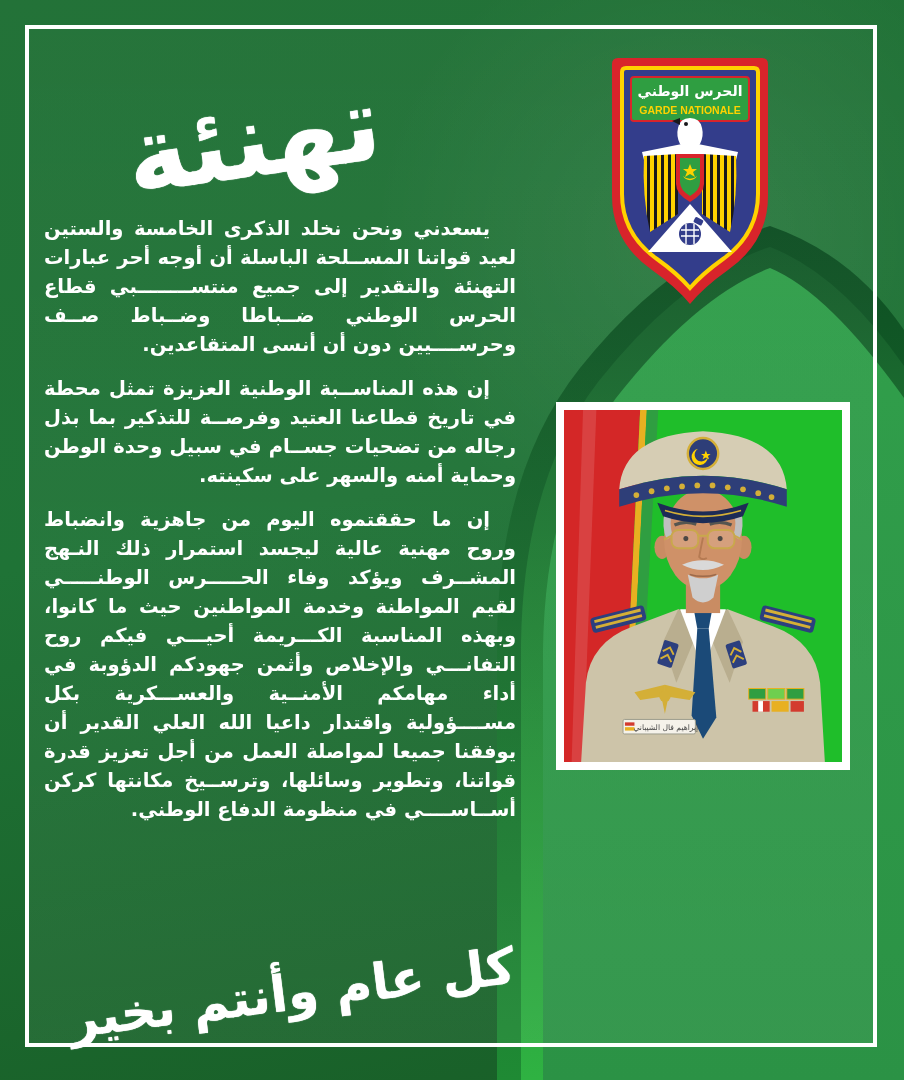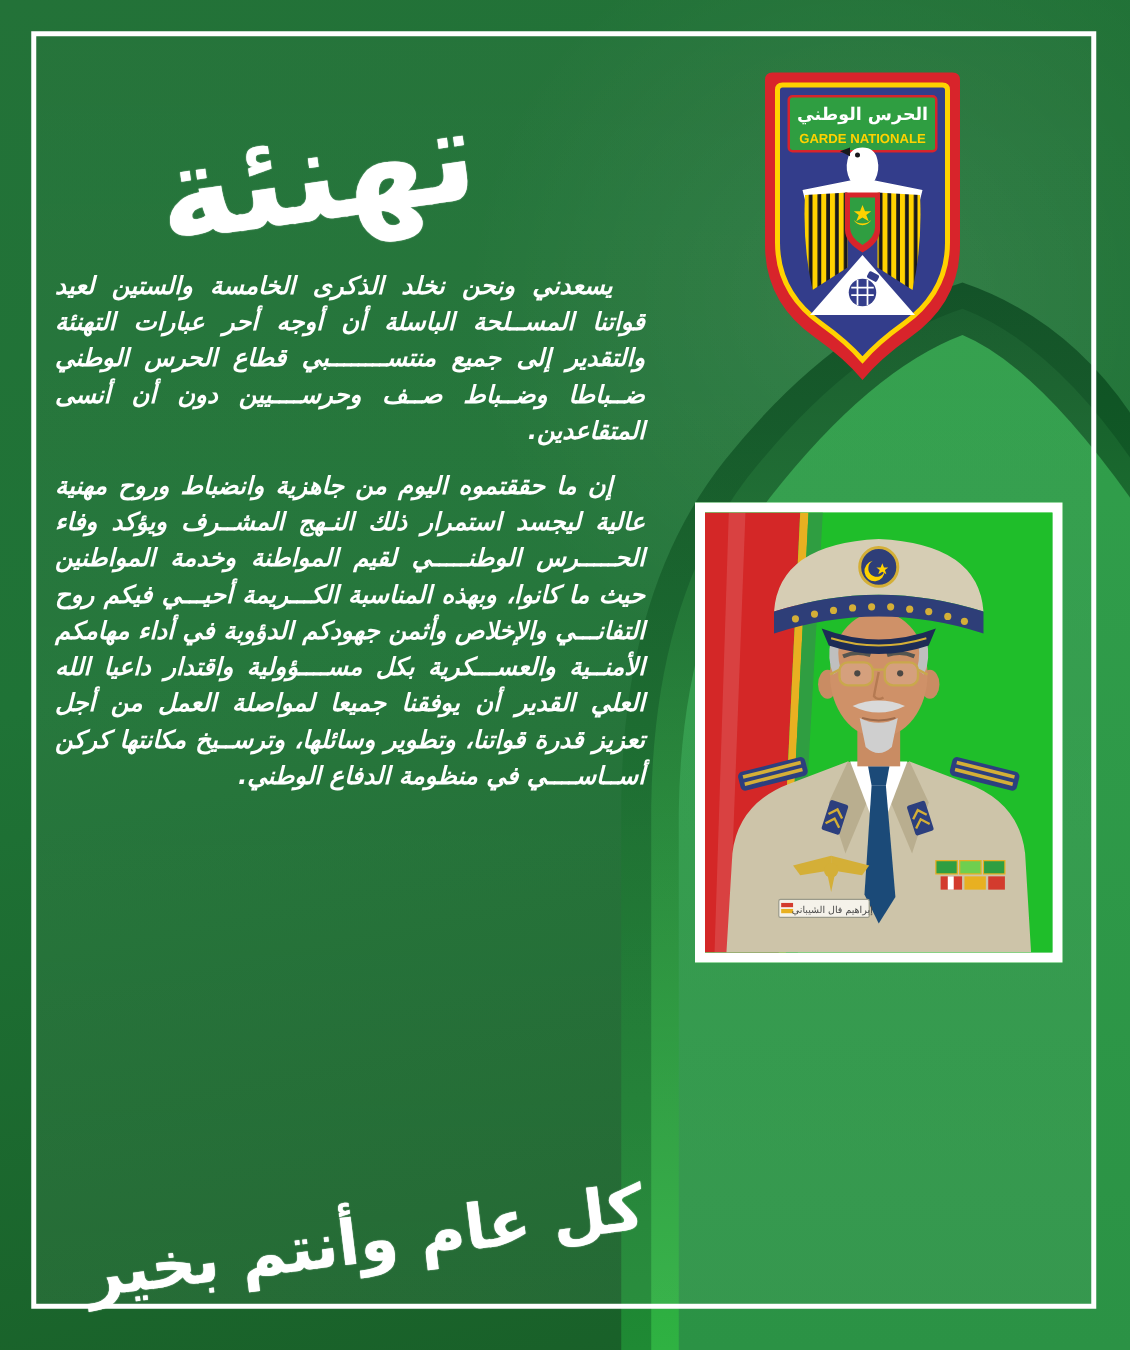--- a/index.html
+++ b/index.html
@@ -20,21 +20,21 @@
     display:flex;align-items:center;justify-content:center;
     color:#ffffff;font-weight:bold;font-size:104px;
     transform:rotate(-8deg);
     text-shadow:0 0 1px #fff;
   }
   .emblem{position:absolute;left:608px;top:56px;width:164px;height:250px;}
   .body-text{
     position:absolute;left:44px;top:214px;width:472px;
     direction:rtl;color:#ffffff;font-weight:bold;
     font-size:19.5px;line-height:29px;
-    text-align:justify;text-align-last:right;font-style:italic;
+    text-align:justify;text-align-last:right;
   }
   .body-text p{margin:0 0 15px 0;text-indent:26px;}
   .photo-frame{
     position:absolute;left:556px;top:402px;width:294px;height:368px;
     border:8px solid #ffffff;box-sizing:border-box;background:#1fbe2a;
   }
   .photo-frame svg{display:block;width:278px;height:352px;}
   .caption{
     position:absolute;left:534px;top:778px;width:348px;
     text-align:center;color:#ffffff;font-weight:bold;
@@ -117,20 +117,21 @@
       <g>
         <circle cx="82" cy="178" r="11" fill="#333d8b"></circle>
         <path stroke="#ffffff" stroke-width="1.4" fill="none" d="M73 174 h18 M73 180 h18 M78 168 v20 M86 168 v20"></path>
         <rect x="86" y="162" width="9" height="6" rx="1.5" fill="#333d8b" transform="rotate(28 90 165)"></rect>
       </g>
     </g>
   </svg>
 
   <div class="body-text">
     <p>يسعدني ونحن نخلد الذكرى الخامسة والستين لعيد قواتنا المســلحة الباسلة أن أوجه أحر عبارات التهنئة والتقدير إلى جميع منتســــــــبي قطاع الحرس الوطني ضــباطا وضــباط صــف وحرســــيين دون أن أنسى المتقاعدين.</p>
+    <p>إن هذه المناســبة الوطنية العزيزة تمثل محطة في تاريخ قطاعنا العتيد وفرصــة للتذكير بما بذل رجاله من تضحيات جســام في سبيل وحدة الوطن وحماية أمنه والسهر على سكينته.</p>
     <p>إن ما حققتموه اليوم من جاهزية وانضباط وروح مهنية عالية ليجسد استمرار ذلك النـهج المشــرف ويؤكد وفاء الحـــــرس الوطنـــــي لقيم المواطنة وخدمة المواطنين حيث ما كانوا، وبهذه المناسبة الكـــريمة أحيـــي فيكم روح التفانـــي والإخلاص وأثمن جهودكم الدؤوبة في أداء مهامكم الأمنــية والعســـكرية بكل مســــؤولية واقتدار داعيا الله العلي القدير أن يوفقنا جميعا لمواصلة العمل من أجل تعزيز قدرة قواتنا، وتطوير وسائلها، وترســيخ مكانتها كركن أســاســــي في منظومة الدفاع الوطني.</p>
   </div>
 
   <div class="photo-frame">
     <svg viewBox="0 0 292 364" preserveAspectRatio="none">
       <rect width="292" height="364" fill="#1fbe2a"></rect>
 
       <g>
         <path fill="#d42727" d="M0 0 L80 0 L62 364 L0 364 Z"></path>
         <path fill="#e8b021" d="M80 0 L87 0 L68 364 L62 364 Z"></path>

